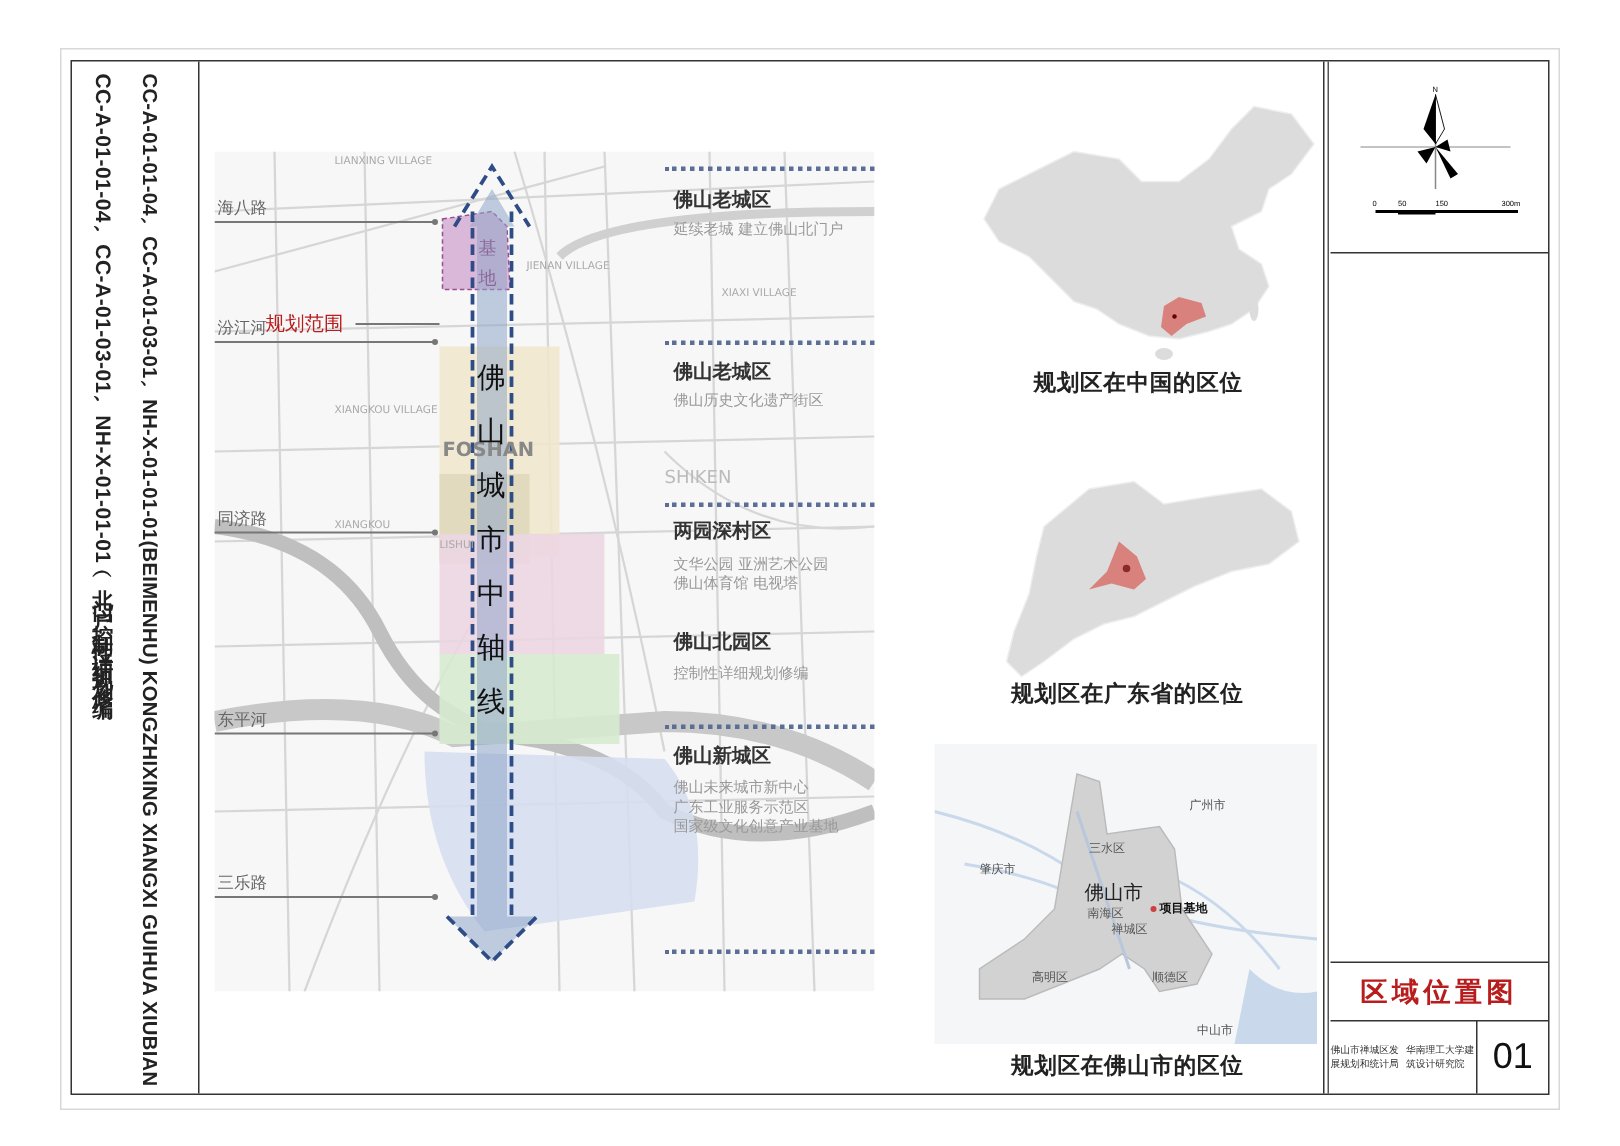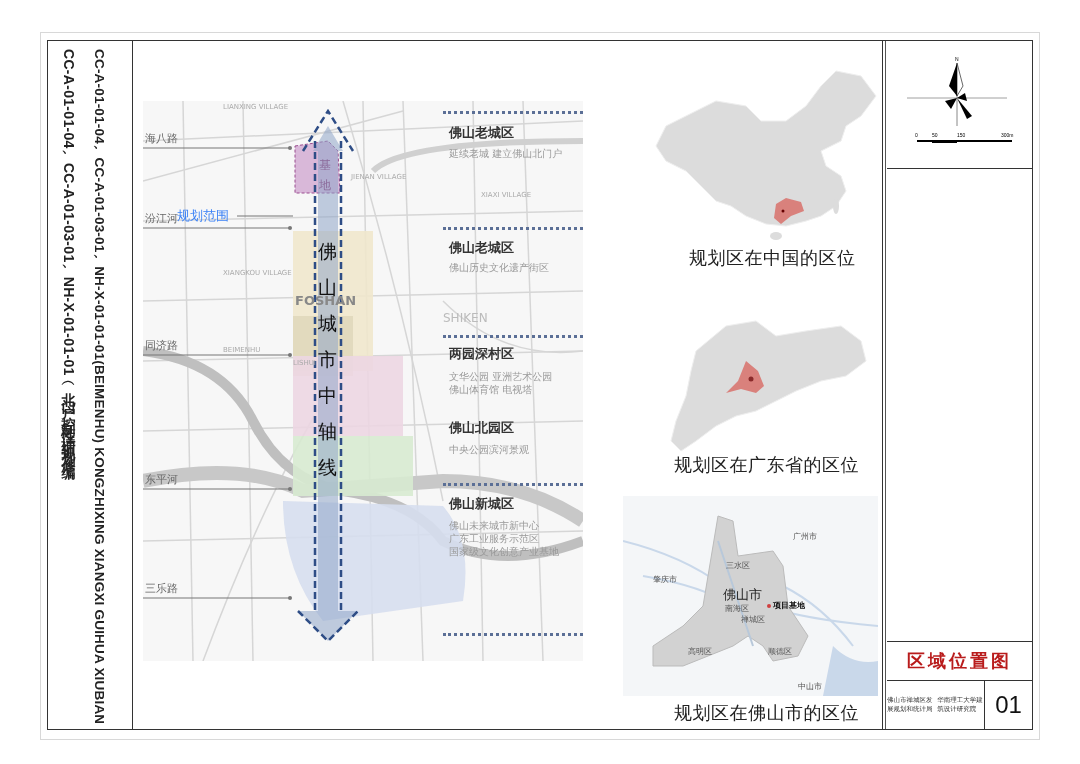--- a/index.html
+++ b/index.html
@@ -13,21 +13,21 @@
   .vt2 .cn{letter-spacing:6px;}
   .right-col{position:absolute;right:0;top:0;width:150px;height:100%;border-left:1.5px solid #333;box-sizing:border-box;}
   .right-col::before{content:"";position:absolute;left:2px;top:0;bottom:0;border-left:1px solid #555;}
   .compass-box{position:absolute;left:4px;right:0;top:0;height:127px;border-bottom:1.5px solid #333;}
   .blank-box{position:absolute;left:4px;right:0;top:127px;height:473px;}
   .title-box{position:absolute;left:4px;right:0;top:600px;height:38px;border-top:1.5px solid #333;border-bottom:1.5px solid #333;display:flex;align-items:center;justify-content:center;font-size:18px;letter-spacing:3px;color:#b91c1c;font-weight:bold;}
   .org-box{position:absolute;left:4px;top:639px;width:97px;height:49px;border-right:1.5px solid #333;font-size:6.5px;color:#333;display:flex;flex-direction:row;justify-content:space-around;align-items:center;}
   .num-box{position:absolute;left:102px;right:0;top:639px;height:49px;display:flex;align-items:center;justify-content:center;font-family:"Liberation Sans",sans-serif;font-size:24px;color:#111;}
   .main{position:absolute;left:85px;top:0;right:150px;height:100%;}
   .axis-map{position:absolute;left:10px;top:60px;width:440px;height:560px;}
-  .caption{position:absolute;font-size:18px;color:#222;letter-spacing:0.5px;white-space:nowrap;}
+  .caption{position:absolute;font-size:15px;color:#222;letter-spacing:0.5px;white-space:nowrap;font-weight:bold;}
   .side-label{position:absolute;font-size:11px;color:#666;}
   .zone-title{position:absolute;font-size:13px;font-weight:bold;color:#333;}
   .zone-desc{position:absolute;font-size:10px;color:#999;line-height:13px;}
   .dots{position:absolute;height:0;border-top:3px dotted #5b6f96;width:140px;}
   .axis-char{position:absolute;font-size:19px;color:#111;}
 </style>
 </head>
 <body>
 
 <div class="page"></div>
@@ -96,28 +96,28 @@
             <circle cx="147" cy="388" r="2"></circle>
             <circle cx="147" cy="497" r="2"></circle>
           </g>
       </svg>
 
       <div class="side-label" style="left:2px;top:30px">海八路</div>
       <div class="side-label" style="left:2px;top:110px">汾江河</div>
       <div class="side-label" style="left:2px;top:237px">同济路</div>
       <div class="side-label" style="left:2px;top:371px">东平河</div>
       <div class="side-label" style="left:2px;top:480px">三乐路</div>
-      <div style="position:absolute;left:34px;top:106px;font-size:13px;color:#3b82f6">规划范围</div>
+      <div style="position:absolute;left:34px;top:106px;font-size:13px;color:#b91c1c">规划范围</div>
       <div class="side-label" style="left:80px;top:2px;font-size:7px;color:#aaa">LIANXING VILLAGE</div>
       <div class="side-label" style="left:80px;top:168px;font-size:7px;color:#aaa">XIANGKOU VILLAGE</div>
       <div class="side-label" style="left:208px;top:72px;font-size:7px;color:#aaa">JIENAN VILLAGE</div>
       <div class="side-label" style="left:338px;top:90px;font-size:7px;color:#aaa">XIAXI VILLAGE</div>
       <div class="side-label" style="left:152px;top:192px;font-size:13px;color:#888;font-weight:bold">FOSHAN</div>
       <div class="side-label" style="left:300px;top:210px;font-size:12px;color:#bbb">SHIKEN</div>
-      <div class="side-label" style="left:80px;top:245px;font-size:7px;color:#aaa">BEIMENHU</div>
+      <div class="side-label" style="left:80px;top:245px;font-size:7px;color:#aaa">XIANGKOU</div>
       <div class="side-label" style="left:150px;top:258px;font-size:7px;color:#aaa">LISHUI</div>
 
       <div class="axis-char" style="left:176px;top:56px;font-size:12px;color:#8b6a9a">基</div>
       <div class="axis-char" style="left:176px;top:76px;font-size:12px;color:#8b6a9a">地</div>
       <div class="axis-char" style="left:175px;top:138px">佛</div>
       <div class="axis-char" style="left:175px;top:174px">山</div>
       <div class="axis-char" style="left:175px;top:210px">城</div>
       <div class="axis-char" style="left:175px;top:246px">市</div>
       <div class="axis-char" style="left:175px;top:282px">中</div>
       <div class="axis-char" style="left:175px;top:318px">轴</div>
@@ -131,21 +131,21 @@
       <div class="dots" style="left:300px;top:126px"></div>
       <div class="zone-title" style="left:306px;top:138px">佛山老城区</div>
       <div class="zone-desc" style="left:306px;top:160px">佛山历史文化遗产街区</div>
 
       <div class="dots" style="left:300px;top:234px"></div>
       <div class="zone-title" style="left:306px;top:244px">两园深村区</div>
       <div class="zone-desc" style="left:306px;top:269px">文华公园 亚洲艺术公园</div>
       <div class="zone-desc" style="left:306px;top:282px">佛山体育馆 电视塔</div>
 
       <div class="zone-title" style="left:306px;top:318px">佛山北园区</div>
-      <div class="zone-desc" style="left:306px;top:342px">中央公园滨河景观</div>
+      <div class="zone-desc" style="left:306px;top:342px">控制性详细规划修编</div>
 
       <div class="dots" style="left:300px;top:382px"></div>
       <div class="zone-title" style="left:306px;top:394px">佛山新城区</div>
       <div class="zone-desc" style="left:306px;top:418px">佛山未来城市新中心</div>
       <div class="zone-desc" style="left:306px;top:431px">广东工业服务示范区</div>
       <div class="zone-desc" style="left:306px;top:444px">国家级文化创意产业基地</div>
       <div class="dots" style="left:300px;top:532px"></div>
     </div>
 
     <svg style="position:absolute;left:513px;top:25px" width="245" height="180" viewBox="0 0 245 180">

